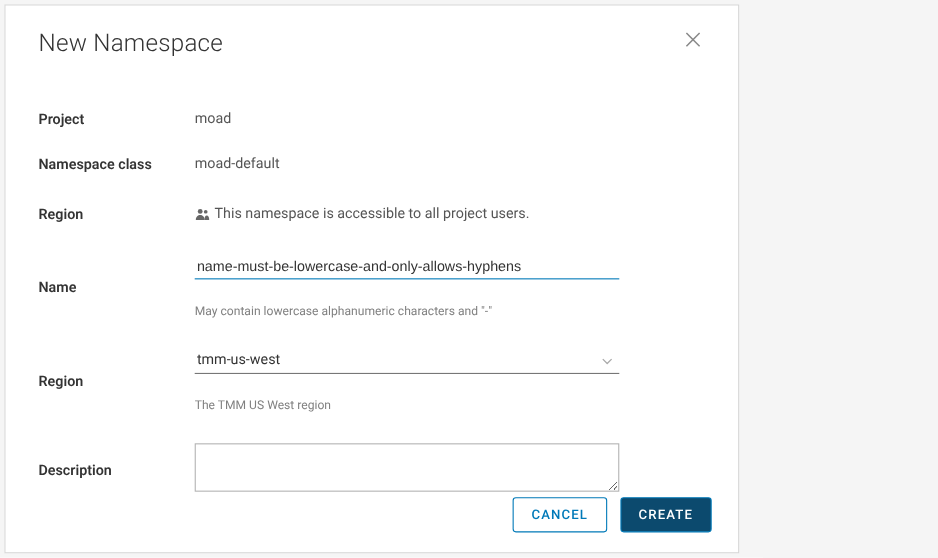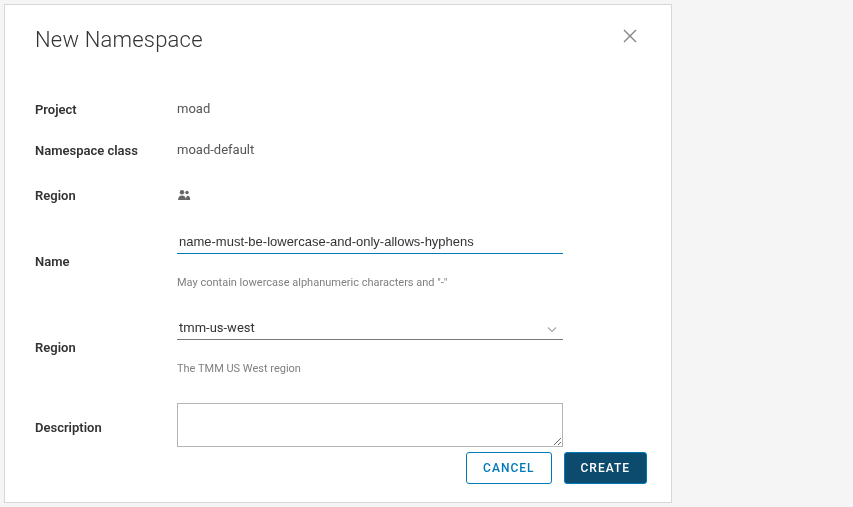--- a/index.html
+++ b/index.html
@@ -179,20 +179,21 @@
     <div class="row">
       <div class="label-col">Region</div>
       <div class="value-col">
         <div class="sharing-line">
           <svg width="14" height="12" viewBox="0 0 14 12">
             <circle cx="5" cy="3.2" r="2.2" fill="#666"></circle>
             <path d="M1 11 C1 7.8 3 6.4 5 6.4 C7 6.4 9 7.8 9 11 Z" fill="#666"></path>
             <circle cx="10" cy="3.5" r="1.7" fill="#666"></circle>
             <path d="M8.8 11 C8.8 8.4 9.6 6.8 11 6.8 C12.4 6.8 13.2 8.4 13.2 11 Z" fill="#666"></path>
           </svg>
+          <span>This namespace is accessible to all project users.</span>
         </div>
       </div>
     </div>
 
     <div class="row">
       <div class="label-col">Name</div>
       <div class="value-col">
         <input type="text" class="name-input" value="name-must-be-lowercase-and-only-allows-hyphens" style="">
         <div class="helper">May contain lowercase alphanumeric characters and "-"</div>
       </div>

